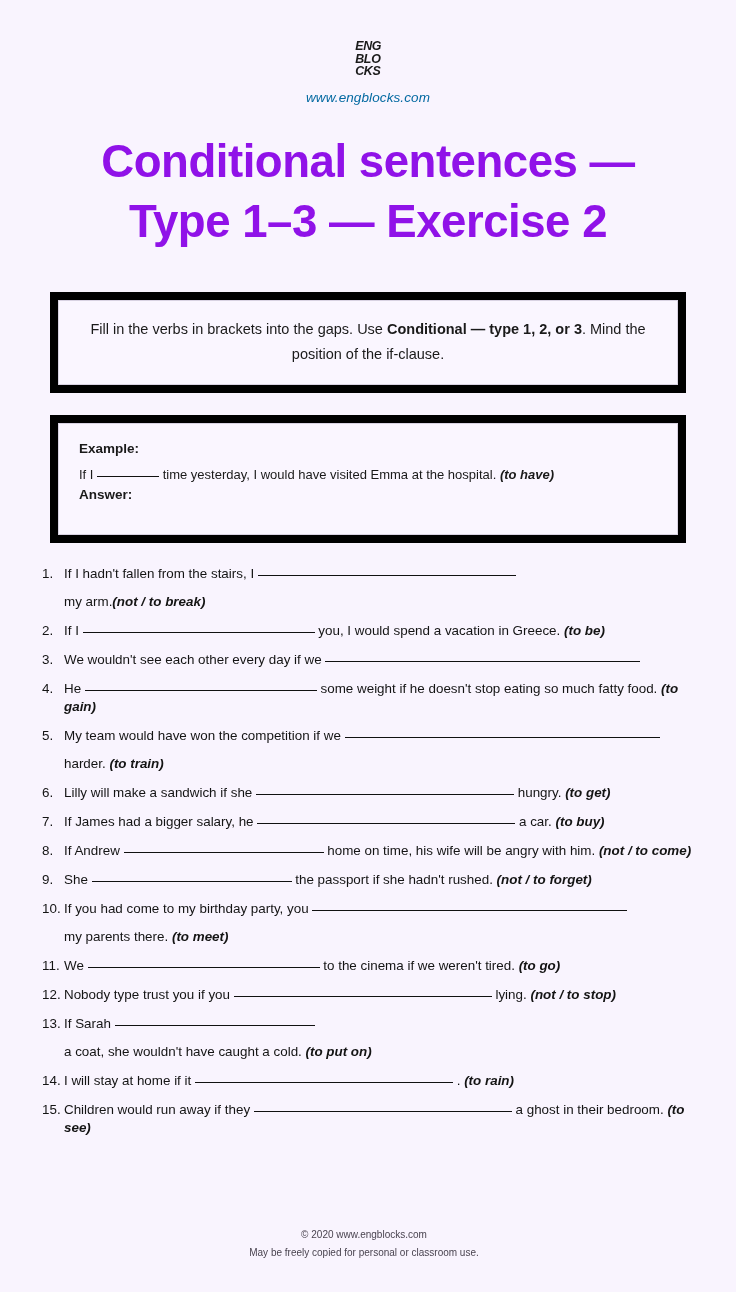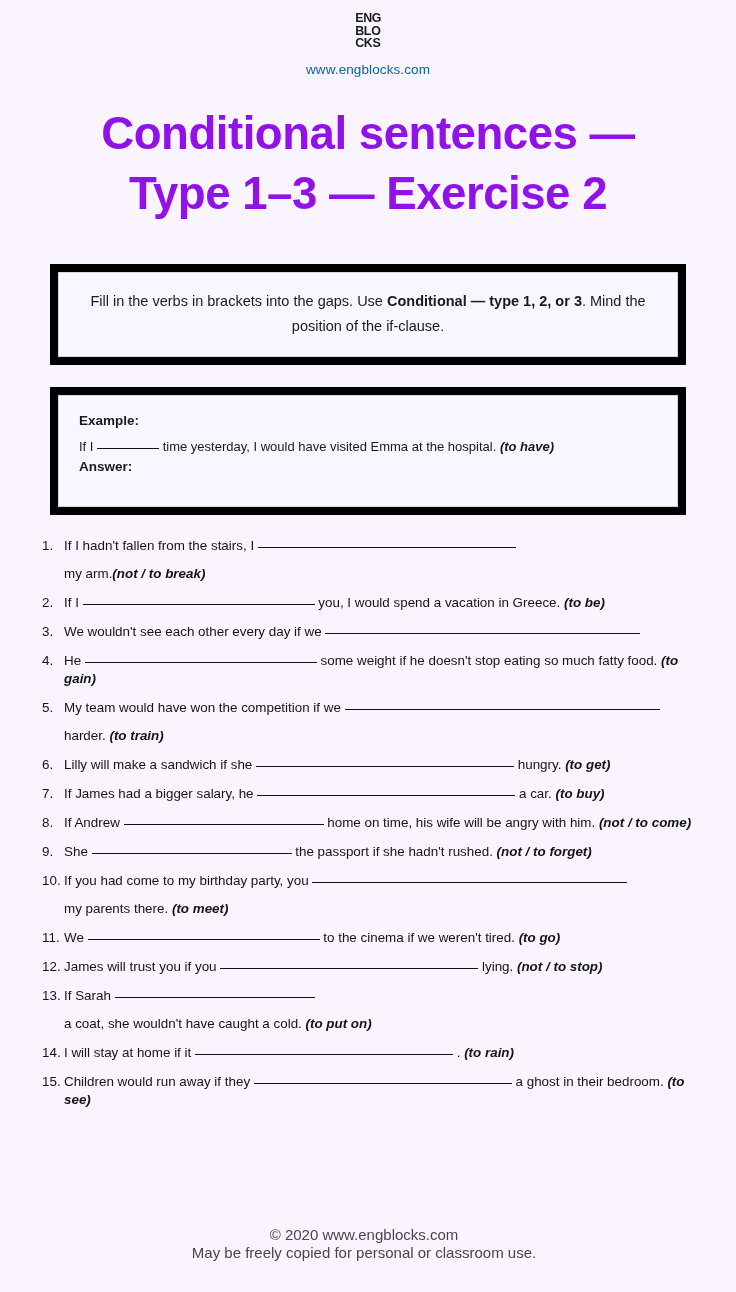--- a/index.html
+++ b/index.html
@@ -17,22 +17,23 @@
   .page {
     width: 736px;
     height: 1292px;
     position: relative;
     box-sizing: border-box;
     padding: 0 28px;
   }
 
   
   .brand {
-    padding-top: 12px;
-    text-align: center;
+    padding-top: 40px;
+    text-align: center;
+    font-style: italic;
   }
   .logo {
     display: inline-block;
     text-align: left;
     font-family: "Liberation Sans", sans-serif;
     font-weight: bold;
     font-size: 13.5px;
     line-height: 12.5px;
     letter-spacing: -0.3px;
     color: #1a1a1a;
@@ -141,21 +142,21 @@
   }
   .line2 { display: block; margin-top: 10px; }
 
   
   .footer {
     position: absolute;
     left: 0;
     right: 8px;
     bottom: 30px;
     text-align: center;
-    font-size: 15px;
+    font-size: 10px;
     line-height: 18px;
     color: #4a4450;
   }
 </style>
 </head>
 <body>
 
 <div class="page">
 
   <div class="brand">
@@ -226,21 +227,21 @@
       <div class="item">
         <span class="num">10.</span>
         <span class="body"><span>If you had come to my birthday party, you </span><span class="blank fill"></span><span class="line2"><span>my parents there. </span><span class="cue">(to meet)</span></span></span>
       </div>
       <div class="item">
         <span class="num">11.</span>
         <span class="body"><span>We </span><span class="blank lg"></span><span> to the cinema if we weren't tired. </span><span class="cue">(to go)</span></span>
       </div>
       <div class="item">
         <span class="num">12.</span>
-        <span class="body"><span>James will trust you if you </span><span class="blank xl"></span><span> lying. </span><span class="cue">(not / to stop)</span></span>
+        <span class="body"><span>Nobody type trust you if you </span><span class="blank xl"></span><span> lying. </span><span class="cue">(not / to stop)</span></span>
       </div>
       <div class="item">
         <span class="num">13.</span>
         <span class="body"><span>If Sarah </span><span class="blank md"></span><span class="line2"><span> a coat, she wouldn't have caught a cold. </span><span class="cue">(to put on)</span></span></span>
       </div>
       <div class="item">
         <span class="num">14.</span>
         <span class="body"><span>I will stay at home if it </span><span class="blank xl"></span><span> . </span><span class="cue">(to rain)</span></span>
       </div>
       <div class="item">

